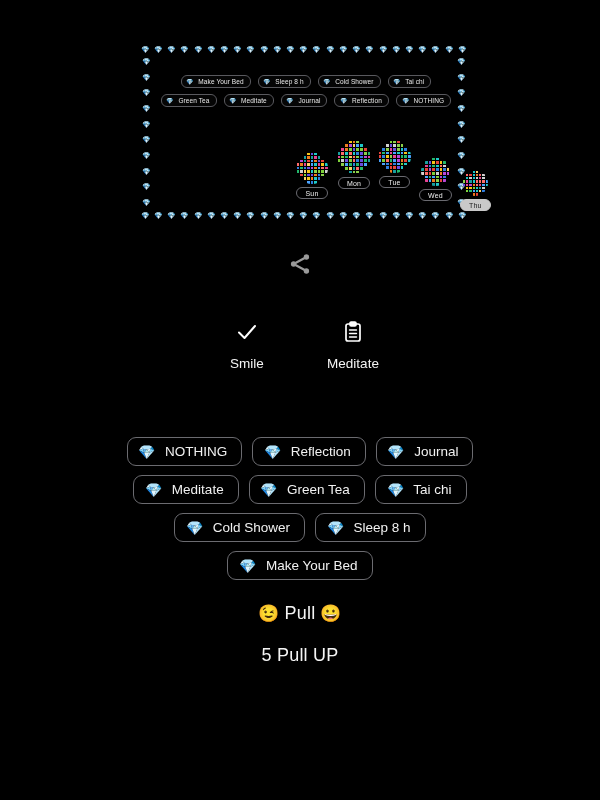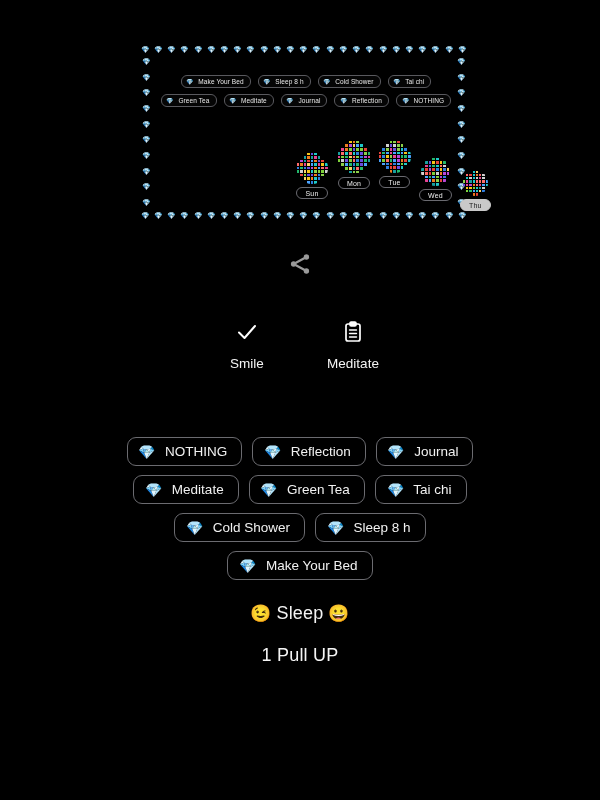--- a/index.html
+++ b/index.html
@@ -813,15 +813,15 @@
     </div>
     <div class="chip-row">
       <div class="chip">
         <span class="gem">💎</span>
         <span>Make Your Bed</span>
       </div>
     </div>
   </div>
 
 <div id="notes">
-    <div class="note"><span class="emo">😉</span> <span>Sleep</span> <span class="emo">😀</span></div>
-    <div class="note"><span>1 Pull UP</span></div>
+    <div class="note"><span class="emo">😉</span> <span>Pull</span> <span class="emo">😀</span></div>
+    <div class="note"><span>5 Pull UP</span></div>
   </div>
 
 </body></html>

